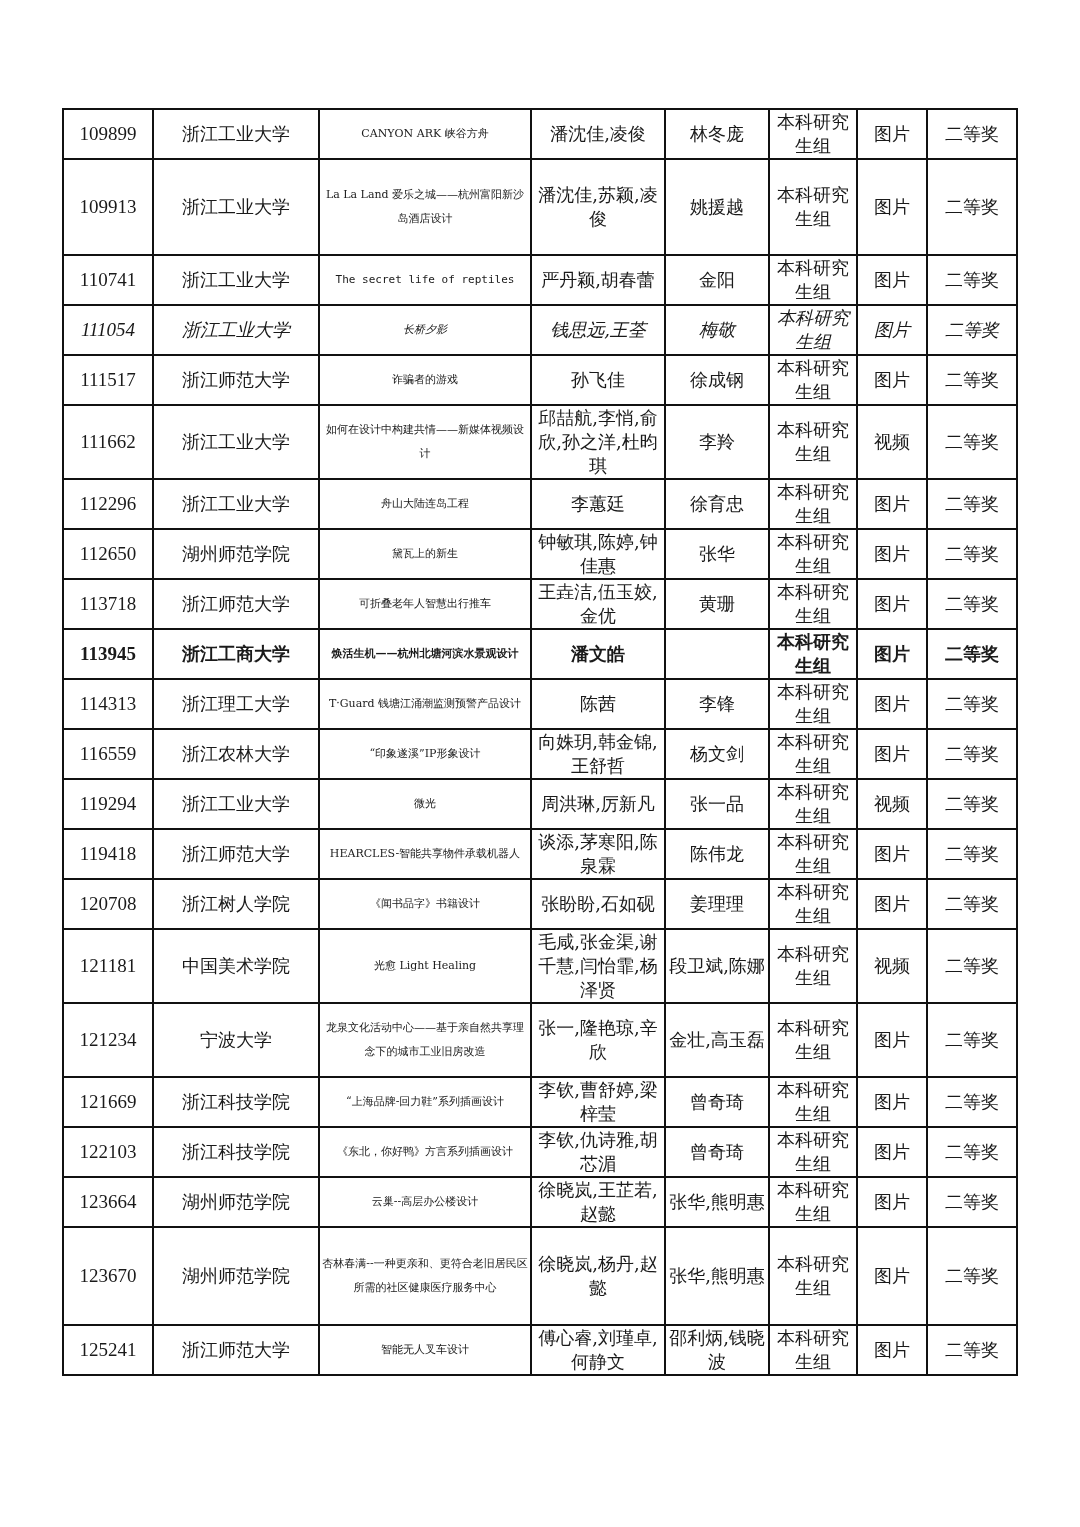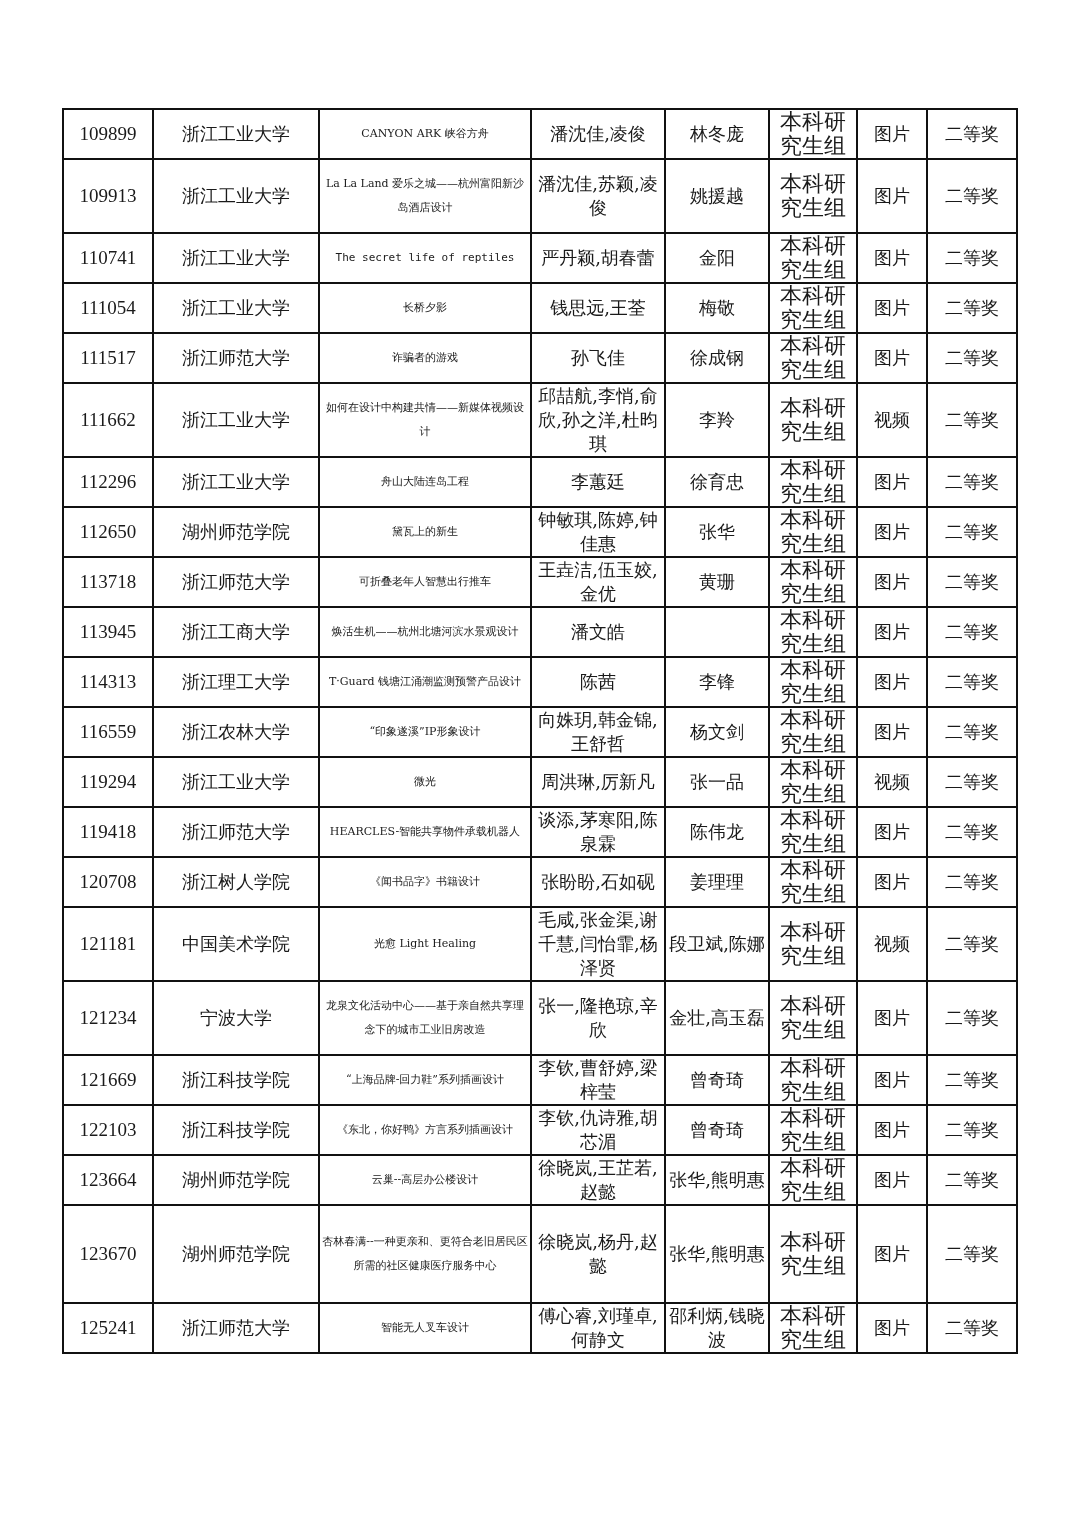--- a/index.html
+++ b/index.html
@@ -31,21 +31,21 @@
       vertical-align: middle;
       font-size: 18px;
       line-height: 24px;
       padding: 0 2px;
       overflow: hidden;
       word-break: break-all;
     }
     td.id { font-family: "Liberation Serif", "DejaVu Serif", serif; font-size: 19px; }
     td.title { font-size: 11px; line-height: 24px; }
     td.mono { font-family: "DejaVu Sans Mono", "Liberation Mono", monospace; }
-    td.group { font-size: 22px; line-height: 24px; }
+    td.group { font-size: 18px; line-height: 24px; }
   </style>
 </head>
 <body>
 
 <div class="page">
   <table>
     <colgroup>
       <col style="width:90px">
       <col style="width:166px">
       <col style="width:212px">
@@ -59,41 +59,41 @@
         <tr style="height: 49px;">
           <td class="id">109899</td>
           <td class="school">浙江工业大学</td>
           <td class="title">CANYON ARK 峡谷方舟</td>
           <td class="authors">潘沈佳,凌俊</td>
           <td class="advisor">林冬庞</td>
           <td class="group">本科研究生组</td>
           <td class="type">图片</td>
           <td class="award">二等奖</td>
         </tr>
-        <tr style="height: 74px;">
+        <tr style="height: 96px;">
           <td class="id">109913</td>
           <td class="school">浙江工业大学</td>
           <td class="title">La La Land 爱乐之城——杭州富阳新沙岛酒店设计</td>
           <td class="authors">潘沈佳,苏颖,凌俊</td>
           <td class="advisor">姚援越</td>
           <td class="group">本科研究生组</td>
           <td class="type">图片</td>
           <td class="award">二等奖</td>
         </tr>
         <tr style="height: 49px;">
           <td class="id">110741</td>
           <td class="school">浙江工业大学</td>
           <td class="title mono">The secret life of reptiles</td>
           <td class="authors">严丹颖,胡春蕾</td>
           <td class="advisor">金阳</td>
           <td class="group">本科研究生组</td>
           <td class="type">图片</td>
           <td class="award">二等奖</td>
         </tr>
-        <tr style="height: 49px;">
+        <tr style="height: 49px; font-style: italic;">
           <td class="id">111054</td>
           <td class="school">浙江工业大学</td>
           <td class="title">长桥夕影</td>
           <td class="authors">钱思远,王荃</td>
           <td class="advisor">梅敬</td>
           <td class="group">本科研究生组</td>
           <td class="type">图片</td>
           <td class="award">二等奖</td>
         </tr>
         <tr style="height: 49px;">
@@ -139,21 +139,21 @@
         <tr style="height: 49px;">
           <td class="id">113718</td>
           <td class="school">浙江师范大学</td>
           <td class="title">可折叠老年人智慧出行推车</td>
           <td class="authors">王垚洁,伍玉姣,金优</td>
           <td class="advisor">黄珊</td>
           <td class="group">本科研究生组</td>
           <td class="type">图片</td>
           <td class="award">二等奖</td>
         </tr>
-        <tr style="height: 49px;">
+        <tr style="height: 49px; font-weight: bold;">
           <td class="id">113945</td>
           <td class="school">浙江工商大学</td>
           <td class="title">焕活生机——杭州北塘河滨水景观设计</td>
           <td class="authors">潘文皓</td>
           <td class="advisor"></td>
           <td class="group">本科研究生组</td>
           <td class="type">图片</td>
           <td class="award">二等奖</td>
         </tr>
         <tr style="height: 49px; margin-left: 48px;">

